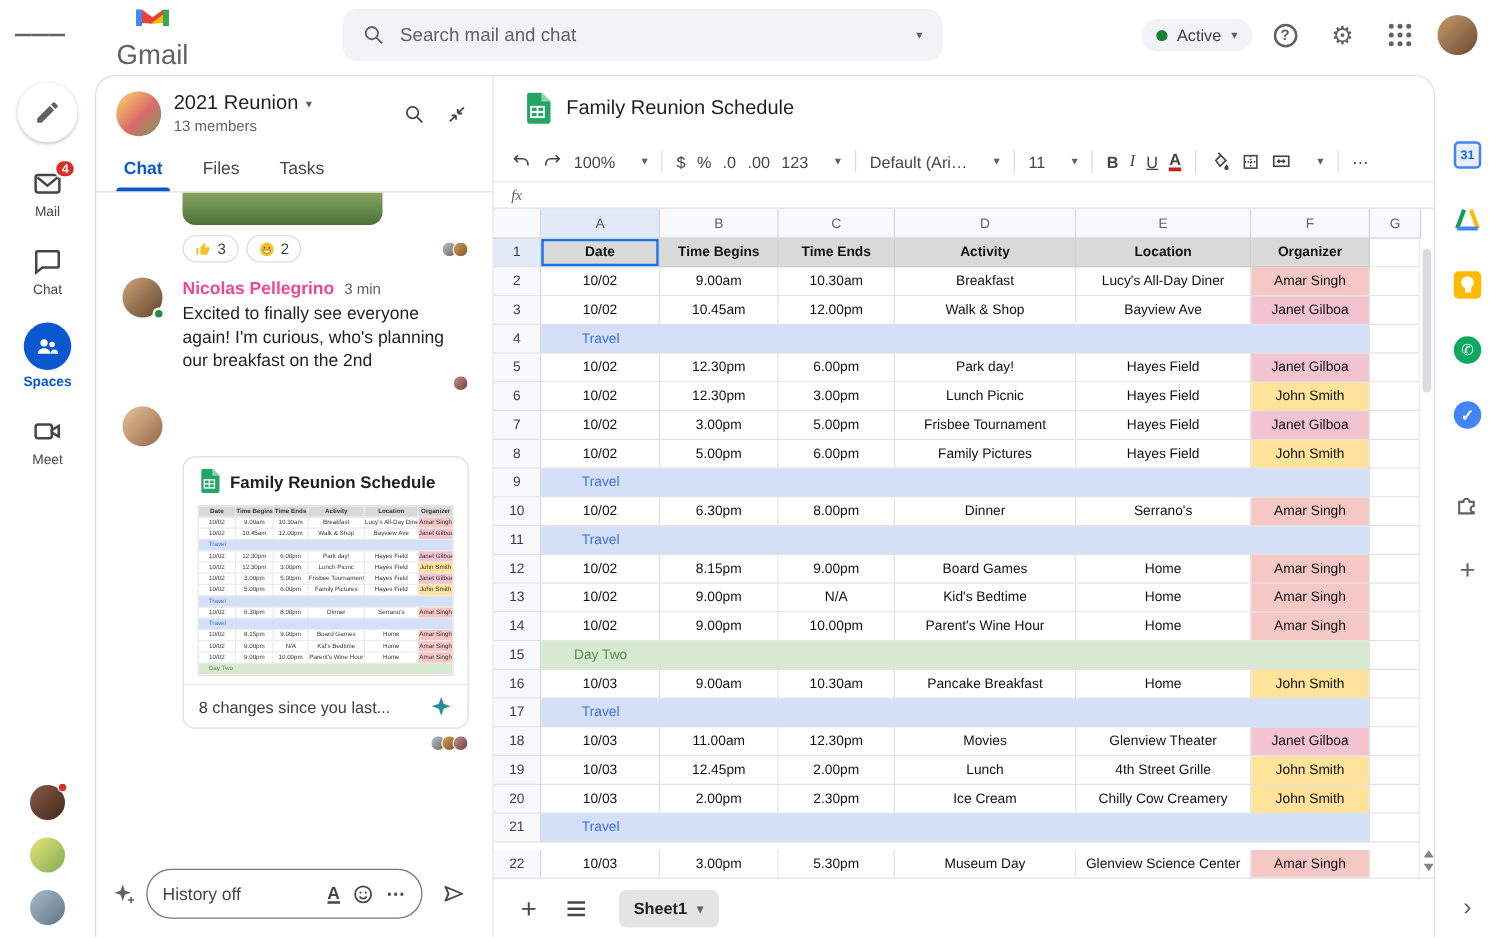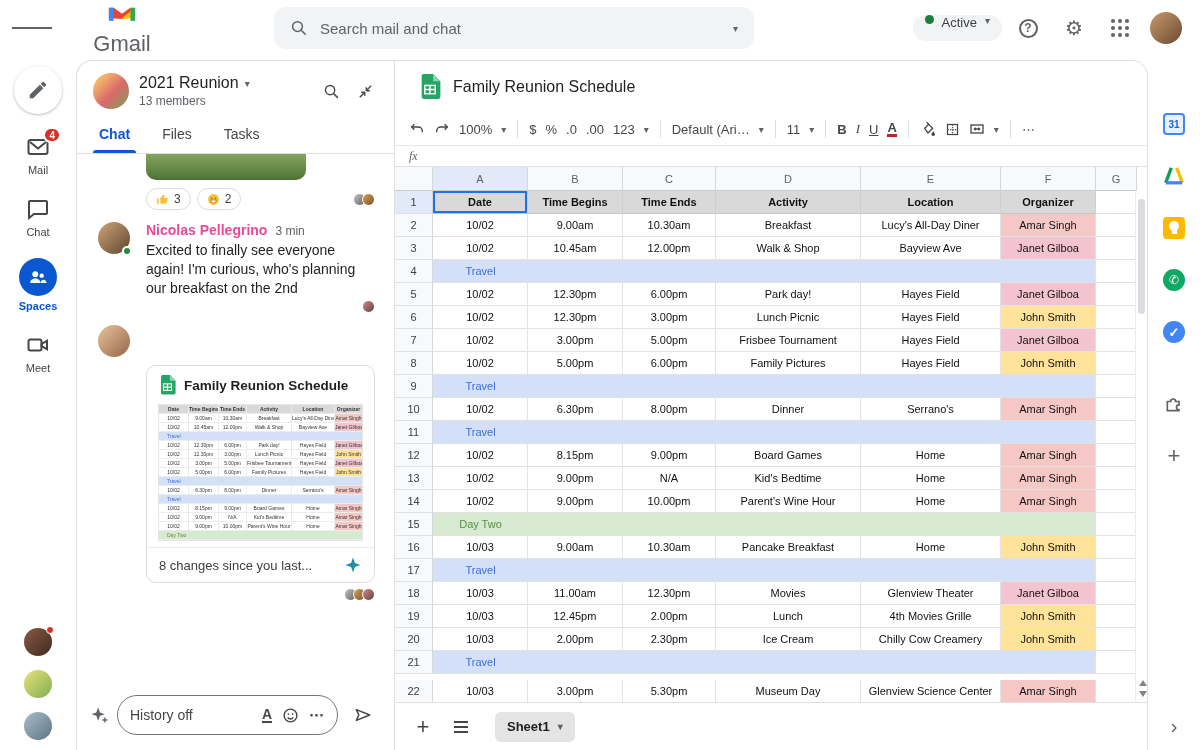--- a/index.html
+++ b/index.html
@@ -10,21 +10,21 @@
   .topbar { height:56px; display:flex; align-items:center; padding:0 14px 0 12px; background:#fff; }
   .icon-btn { width:40px; height:40px; border-radius:50%; display:flex; align-items:center; justify-content:center; cursor:pointer; flex:0 0 auto; }
   .burger span { display:block; width:18px; height:2px; background:#5f6368; margin:2px 0; }
   .logo { display:flex; align-items:center; gap:8px; width:132px; margin-left:4px;flex-direction:column; }
   .logo-text { font-size:22px; color:#5f6368; }
   .search { margin-left:86px; width:480px; height:42px; background:#f1f3f4; border-radius:12px;
     display:flex; align-items:center; padding:0 16px; gap:12px; }
   .search-text { flex:1; font-size:15px; color:#5f6368; }
   .caret { color:#5f6368; font-size:10px; }
   .top-right { margin-left:auto; display:flex; align-items:center; gap:6px; }
-  .status-chip { height:26px; border-radius:17px; background:#f1f3f4; display:flex; gap:8px; padding:0 12px; }
+  .status-chip { height:26px; border-radius:17px; background:#f1f3f4; display:flex; align-items:center; gap:8px; padding:0 12px; }
   .status-dot { width:9px; height:9px; border-radius:50%; background:#188038; }
   .status-label { font-size:13px; color:#3c4043; }
   .help-circle { width:19px; height:19px; border:2px solid #5f6368; border-radius:50%; display:flex; align-items:center; justify-content:center; font-size:12px; font-weight:bold; color:#5f6368; }
   .gear { font-size:20px; color:#5f6368; }
   .apps-grid { display:grid; grid-template-columns:repeat(3,4px); grid-gap:3px; }
   .apps-grid i { width:4px; height:4px; border-radius:50%; background:#5f6368; }
   .avatar { border-radius:50%; }
   .av-top { width:32px; height:32px; background:linear-gradient(135deg,#c79a6b,#6b4a33); }
 
   
@@ -100,21 +100,21 @@
   
   .sheets-panel { flex:1; min-width:0; display:flex; flex-direction:column; background:#fff; }
   .sh-head { height:52px; display:flex; align-items:center; gap:12px; padding:0 14px 0 24px; }
   .sh-title { font-size:16px; font-weight:500; color:#1f1f1f; white-space:nowrap; }
   .sh-right { margin-left:auto; display:flex; align-items:center; gap:10px; }
   .collab { width:26px; height:26px; border-radius:50%; }
   .collab1 { background:linear-gradient(135deg,#d8b08a,#6e4a33); border:2px solid #ea4335; }
   .collab2 { background:linear-gradient(135deg,#9ec97f,#4a6d33); border:2px solid #f9ab00; margin-left:-10px; }
   .share-btn { height:34px; background:#188038; color:#fff; font-size:14px; font-weight:500; border:none; border-radius:5px; padding:0 20px; cursor:pointer; }
   .sh-toolbar { height:32px; display:flex; align-items:center; gap:9px; padding:0 14px; color:#444746; font-size:13px; }
-  .tb-it { display:flex; align-items:center; gap:9px; cursor:pointer; white-space:nowrap; }
+  .tb-it { display:flex; align-items:center; gap:21px; cursor:pointer; white-space:nowrap; }
   .tb-sep { width:1px; height:18px; background:#dadce0; margin:0 2px; }
   .tb-b { font-weight:bold; } .tb-i { font-style:italic; font-family:"Liberation Serif",serif; } .tb-u { text-decoration:underline; }
   .tb-a { font-weight:bold; border-bottom:3px solid #c5221f; line-height:12px; }
   .tb-font { max-width:86px; overflow:hidden; white-space:nowrap; }
   .sh-fx { height:22px; border-top:1px solid #e8e8e8; border-bottom:1px solid #e0e0e0; display:flex; align-items:center; padding-left:14px; }
   .fx { font-size:12px; font-style:italic; color:#5f6368; font-family:"Liberation Serif",serif; }
   .sh-grid { flex:1; position:relative; overflow:hidden; font-size:11px; }
   .g-colhead { display:flex; height:24px; }
   .g-corner { width:38px; background:#f8f9fa; border-right:1px solid #d5d8db; border-bottom:1px solid #c9cccf; flex:0 0 auto; }
   .g-col { background:#f8f9fa; border-right:1px solid #d5d8db; border-bottom:1px solid #c9cccf; display:flex; align-items:center; justify-content:center; color:#5f6368; flex:0 0 auto; }
@@ -761,21 +761,21 @@
                 <div class="g-cell" style="width: 140px;">Glenview Theater</div>
                 <div class="g-cell" style="width: 95px; background: rgb(243, 195, 207);">Janet Gilboa</div>
                 <div class="g-cell" style="width: 41px;"></div>
               </div>
               <div class="g-row">
                 <div class="g-num">19</div>
                 <div class="g-cell" style="width: 95px;">10/03</div>
                 <div class="g-cell" style="width: 95px;">12.45pm</div>
                 <div class="g-cell" style="width: 93px;">2.00pm</div>
                 <div class="g-cell" style="width: 145px;">Lunch</div>
-                <div class="g-cell" style="width: 140px;">4th Movies Grille</div>
+                <div class="g-cell" style="width: 140px;">4th Street Grille</div>
                 <div class="g-cell" style="width: 95px; background: rgb(255, 227, 154);">John Smith</div>
                 <div class="g-cell" style="width: 41px;"></div>
               </div>
               <div class="g-row">
                 <div class="g-num">20</div>
                 <div class="g-cell" style="width: 95px;">10/03</div>
                 <div class="g-cell" style="width: 95px;">2.00pm</div>
                 <div class="g-cell" style="width: 93px;">2.30pm</div>
                 <div class="g-cell" style="width: 145px;">Ice Cream</div>
                 <div class="g-cell" style="width: 140px;">Chilly Cow Creamery</div>

